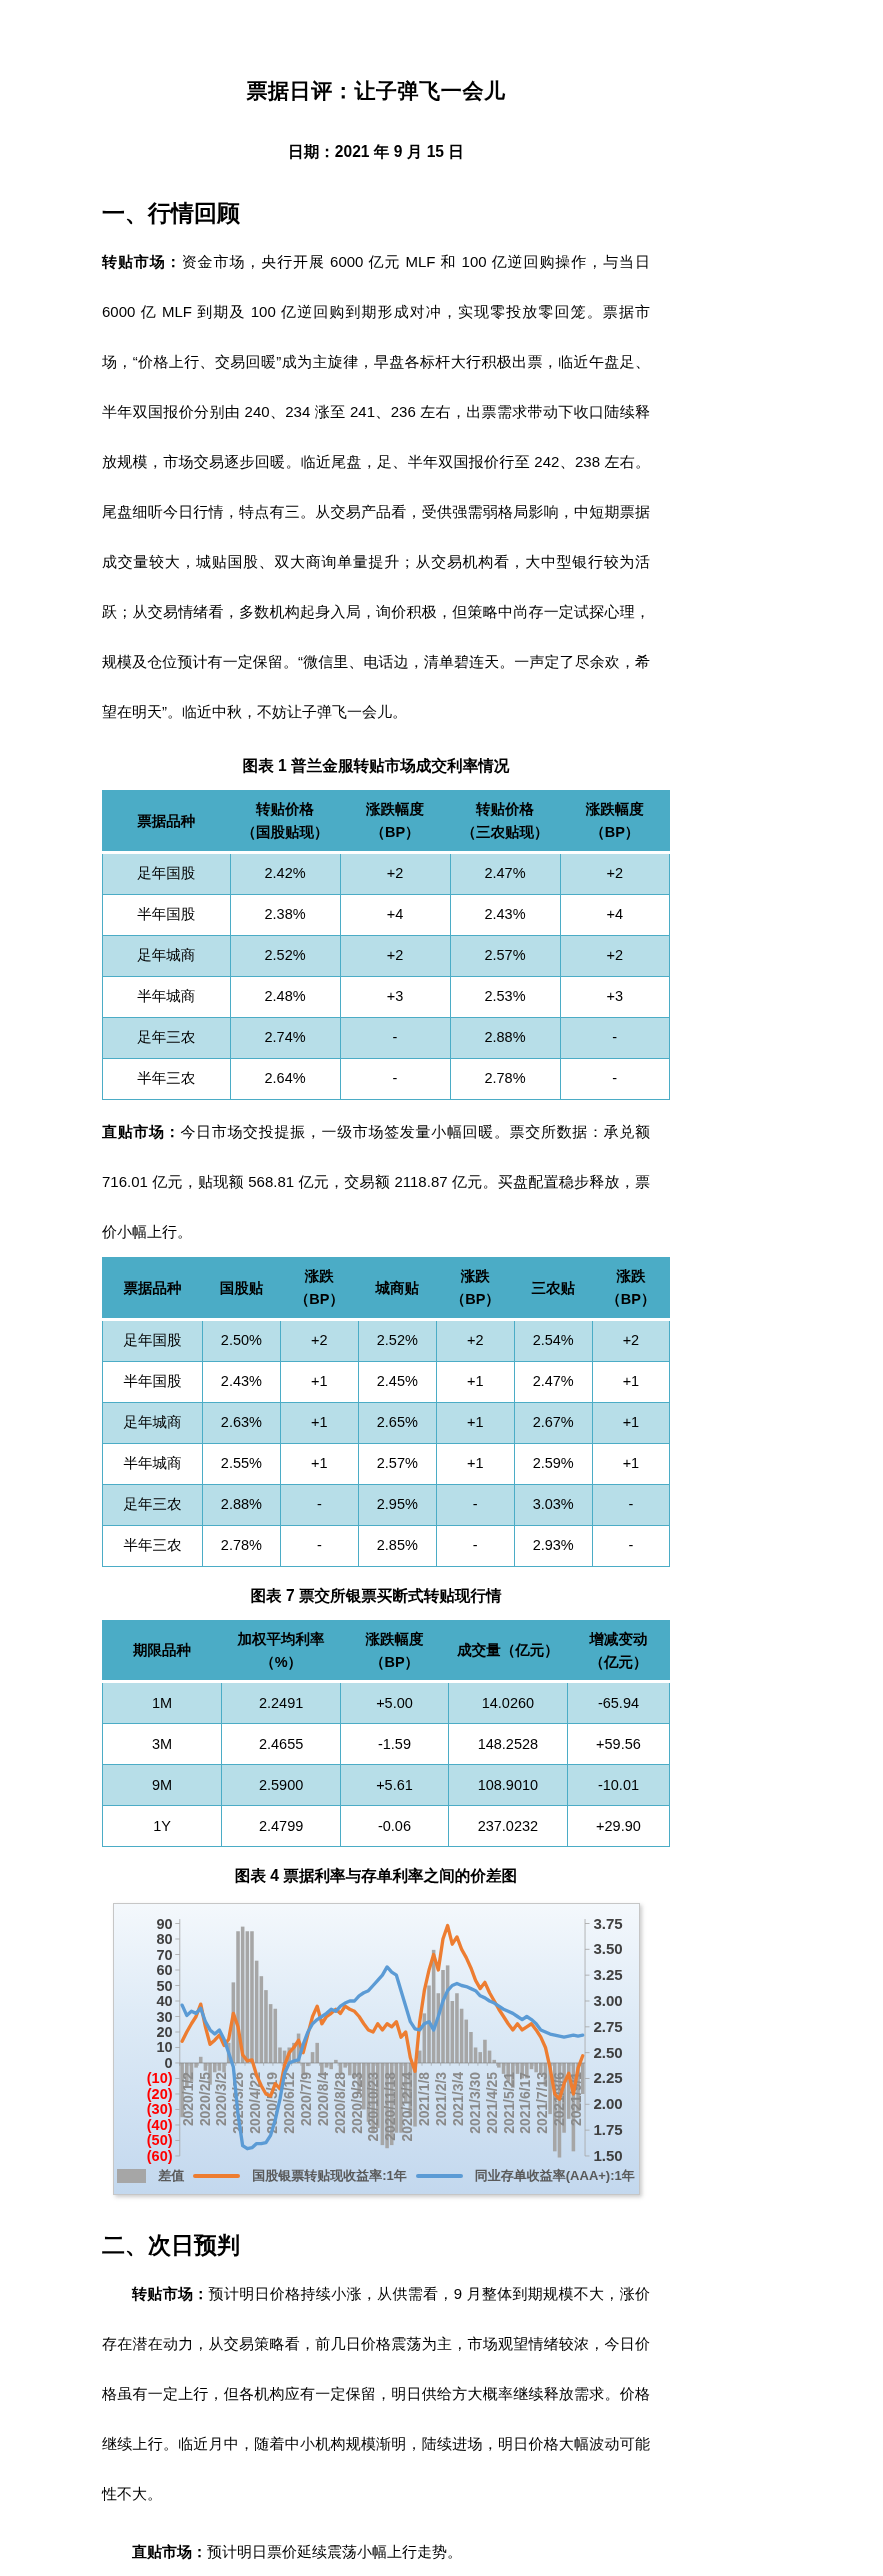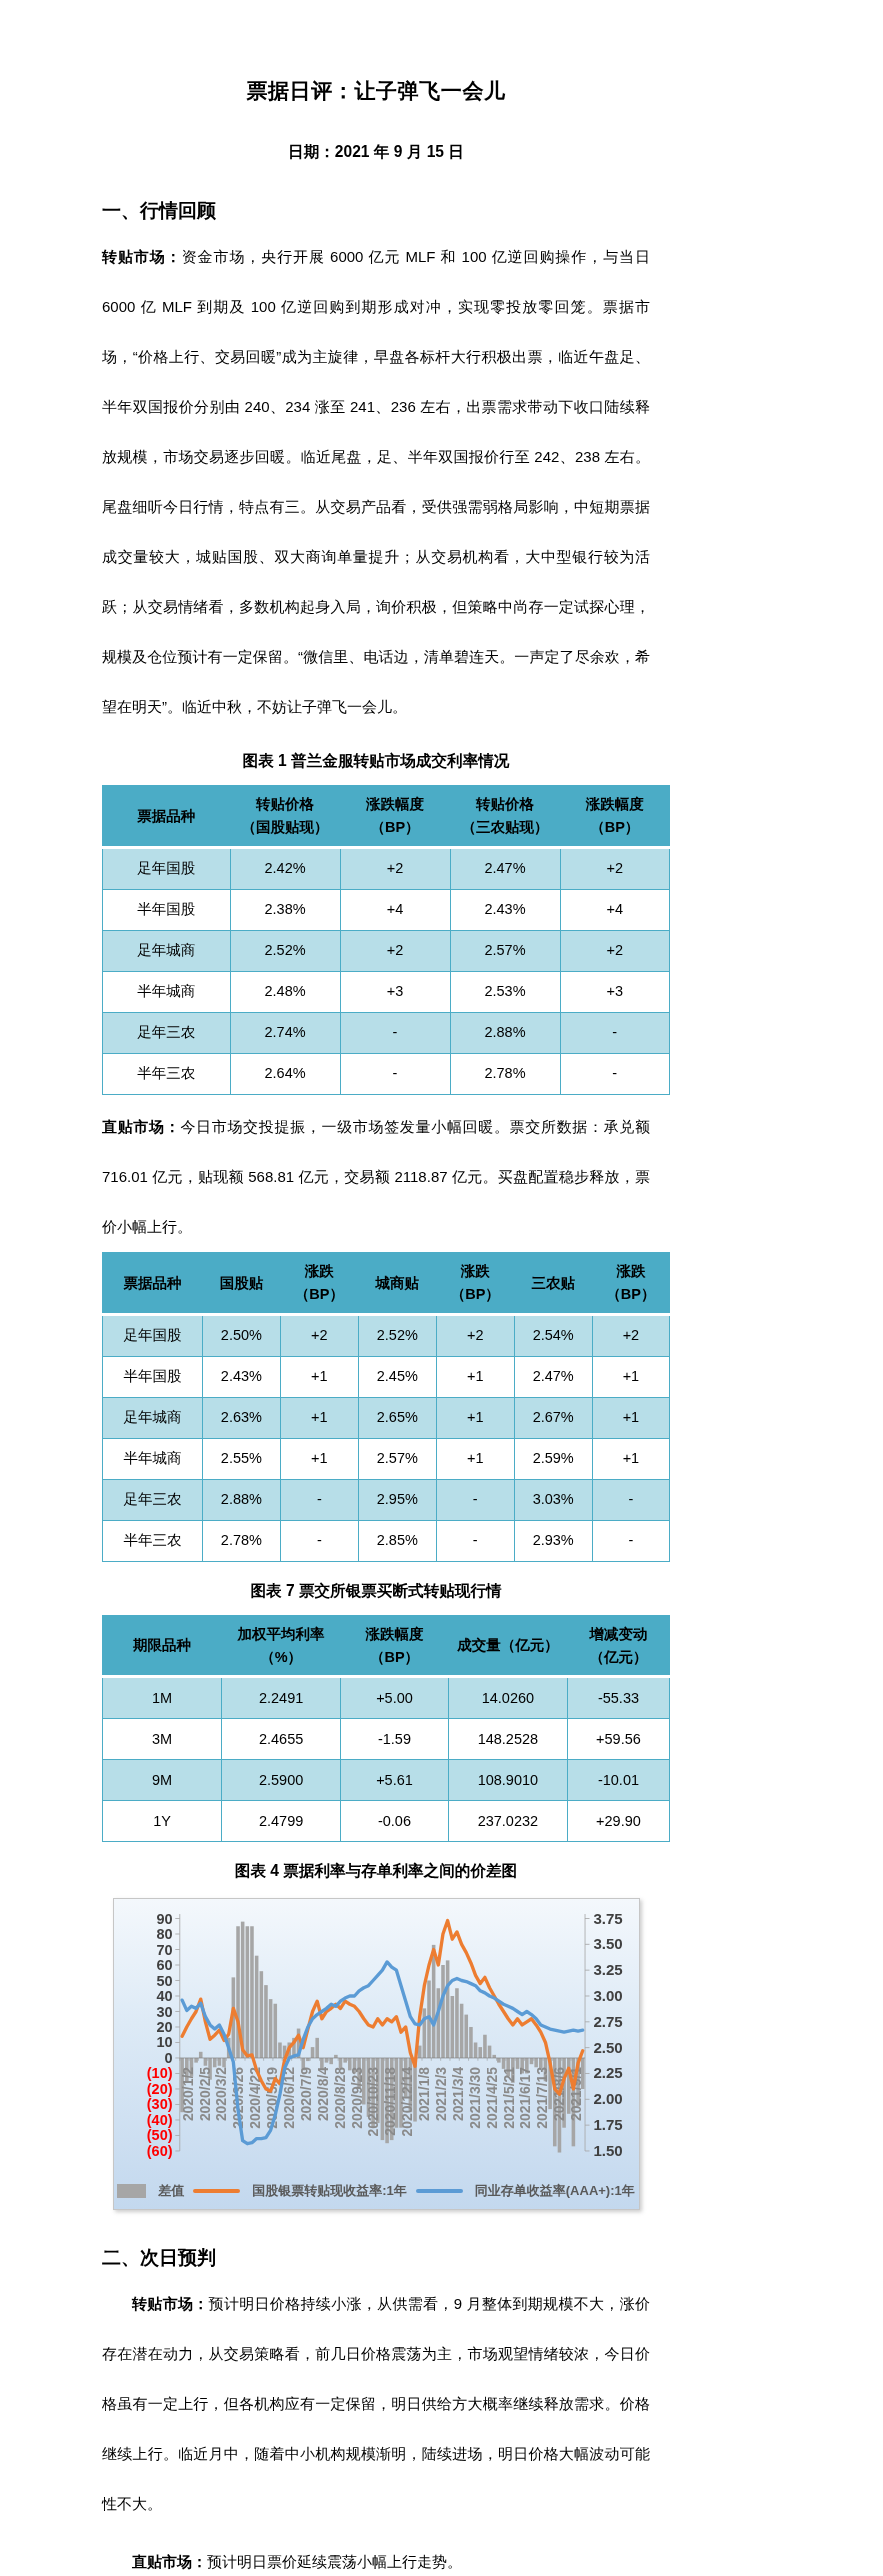--- a/index.html
+++ b/index.html
@@ -1,37 +1,37 @@
 <!DOCTYPE html>
 <html style="font-size:9px"><head>
 <meta charset="utf-8">
 <style>
   html,body{margin:0;padding:0;background:#ffffff;}
   body{font-family:"Liberation Sans","DejaVu Sans",sans-serif;color:#000;}
   .page{width:752px;min-height:2576px;box-sizing:border-box;padding:77px 102px 33px;background:#fff;}
   .doc-title{font-size:21px;font-weight:bold;text-align:center;letter-spacing:0.6px;}
   .doc-date{font-size:15.6px;font-weight:bold;text-align:center;margin-top:37px;}
-  .sec-heading{font-size:19px;font-weight:bold;margin:35px 0 0 0;}
+  .sec-heading{font-size:23px;font-weight:bold;margin:35px 0 0 0;}
   p.body{font-size:15px;line-height:50px;text-align:justify;margin:7.8px 0 0 0;}
   p.body .lead{font-weight:bold;}
   p.indent{text-indent:2em;}
   .caption{font-size:15.6px;font-weight:bold;text-align:center;margin:19px 0 13.4px 0;}
   table.data-table{width:568px;margin:0 auto;border-collapse:collapse;font-size:14.5px;table-layout:fixed;padding-left:9px;}
   table.data-table th{background:#4BACC6;border:1.1px solid #4BACC6;border-bottom:3.3px solid #ffffff;
       font-weight:bold;padding:7.2px 2.2px;white-space:pre-line;line-height:1.55;text-align:center;color:#000;}
   table.data-table td{border:1.1px solid #4BACC6;text-align:center;padding:0 2.2px;height:40px;line-height:1.3;}
   table.data-table tbody tr:nth-child(odd) td{background:#B7DEE8;}
   table.data-table tbody tr:nth-child(even) td{background:#ffffff;}
   .chart-box{width:525px;margin:15.6px auto 0 auto;border:0.6px solid #C6C6C6;
       background:linear-gradient(180deg,#F4F8FC 0%,#DDEAF6 40%,#C3D8EE 100%);
       box-shadow:1.7px 1.7px 3.9px rgba(110,110,110,0.35);}
   .chart-box svg{display:block;}
   .chart-legend{display:flex;justify-content:center;align-items:center;gap:9px;
       font-size:13px;font-weight:bold;color:#595959;padding:1.1px 3.3px 9px 3.3px;white-space:nowrap;}
-  .chart-legend .item{display:flex;align-items:center;gap:12px;margin-top:20px;}
+  .chart-legend .item{display:flex;align-items:center;gap:12px;}
   .swatch-bar{width:29px;height:13.4px;background:#A6A6A6;display:inline-block;}
   .swatch-line{width:47px;height:4.5px;border-radius:2.2px;display:inline-block;}
 </style>
 </head>
 <body>
 
 <div class="page">
 
   <div class="doc-title">票据日评：让子弹飞一会儿</div>
   <div class="doc-date">日期：2021 年 9 月 15 日</div>
@@ -212,21 +212,21 @@
           <th>增减变动
 （亿元）</th>
         </tr>
       </thead>
       <tbody>
         <tr>
           <td>1M</td>
           <td>2.2491</td>
           <td>+5.00</td>
           <td>14.0260</td>
-          <td>-55.33</td>
+          <td>-65.94</td>
         </tr>
         <tr>
           <td>3M</td>
           <td>2.4655</td>
           <td>-1.59</td>
           <td>148.2528</td>
           <td>+59.56</td>
         </tr>
         <tr>
           <td>9M</td>

